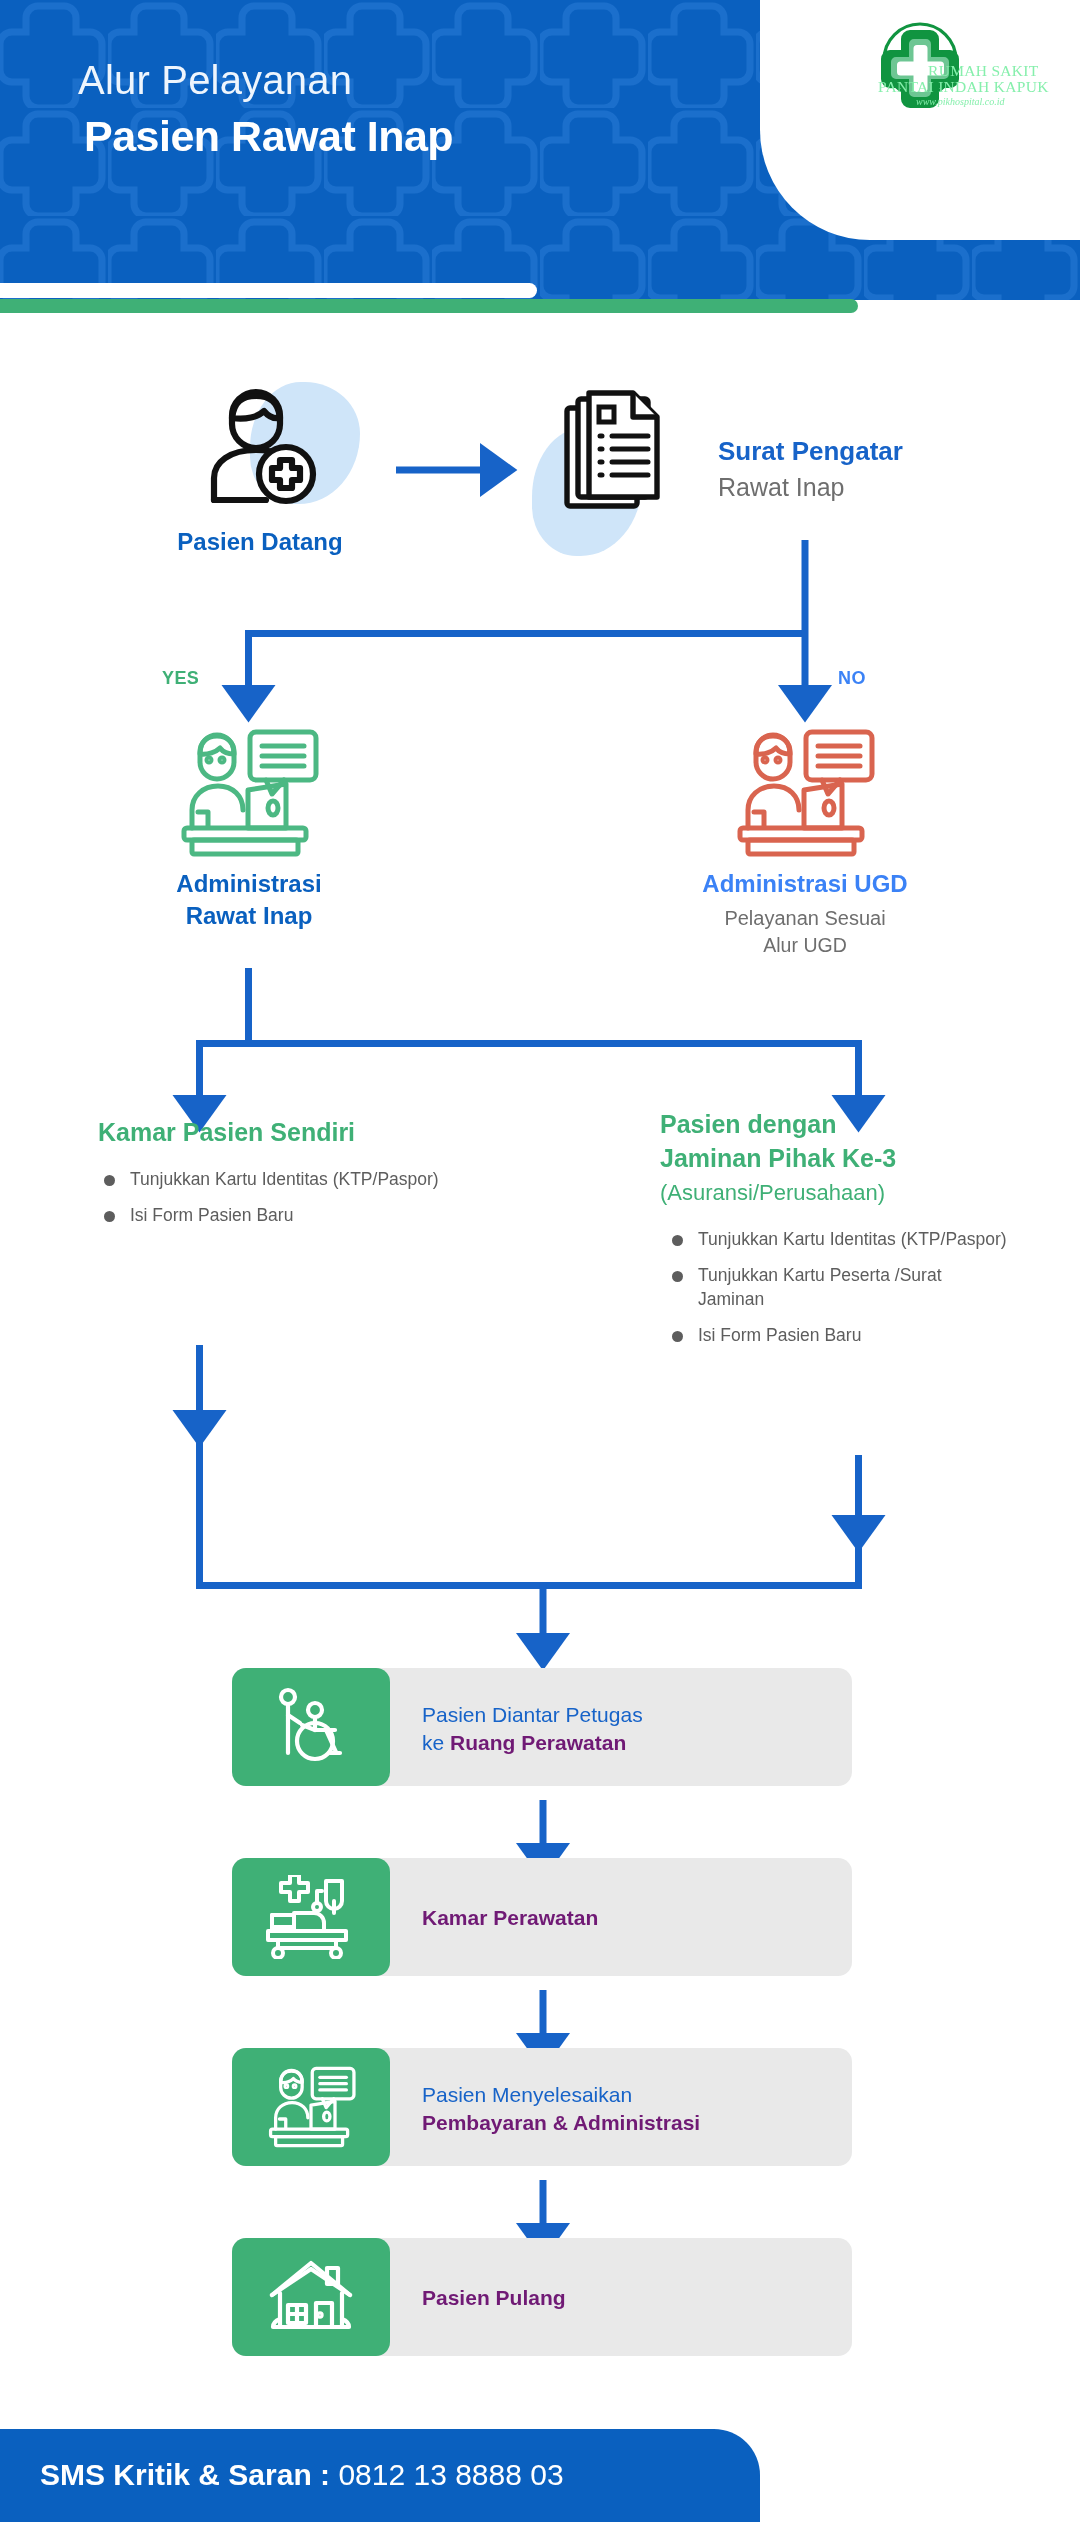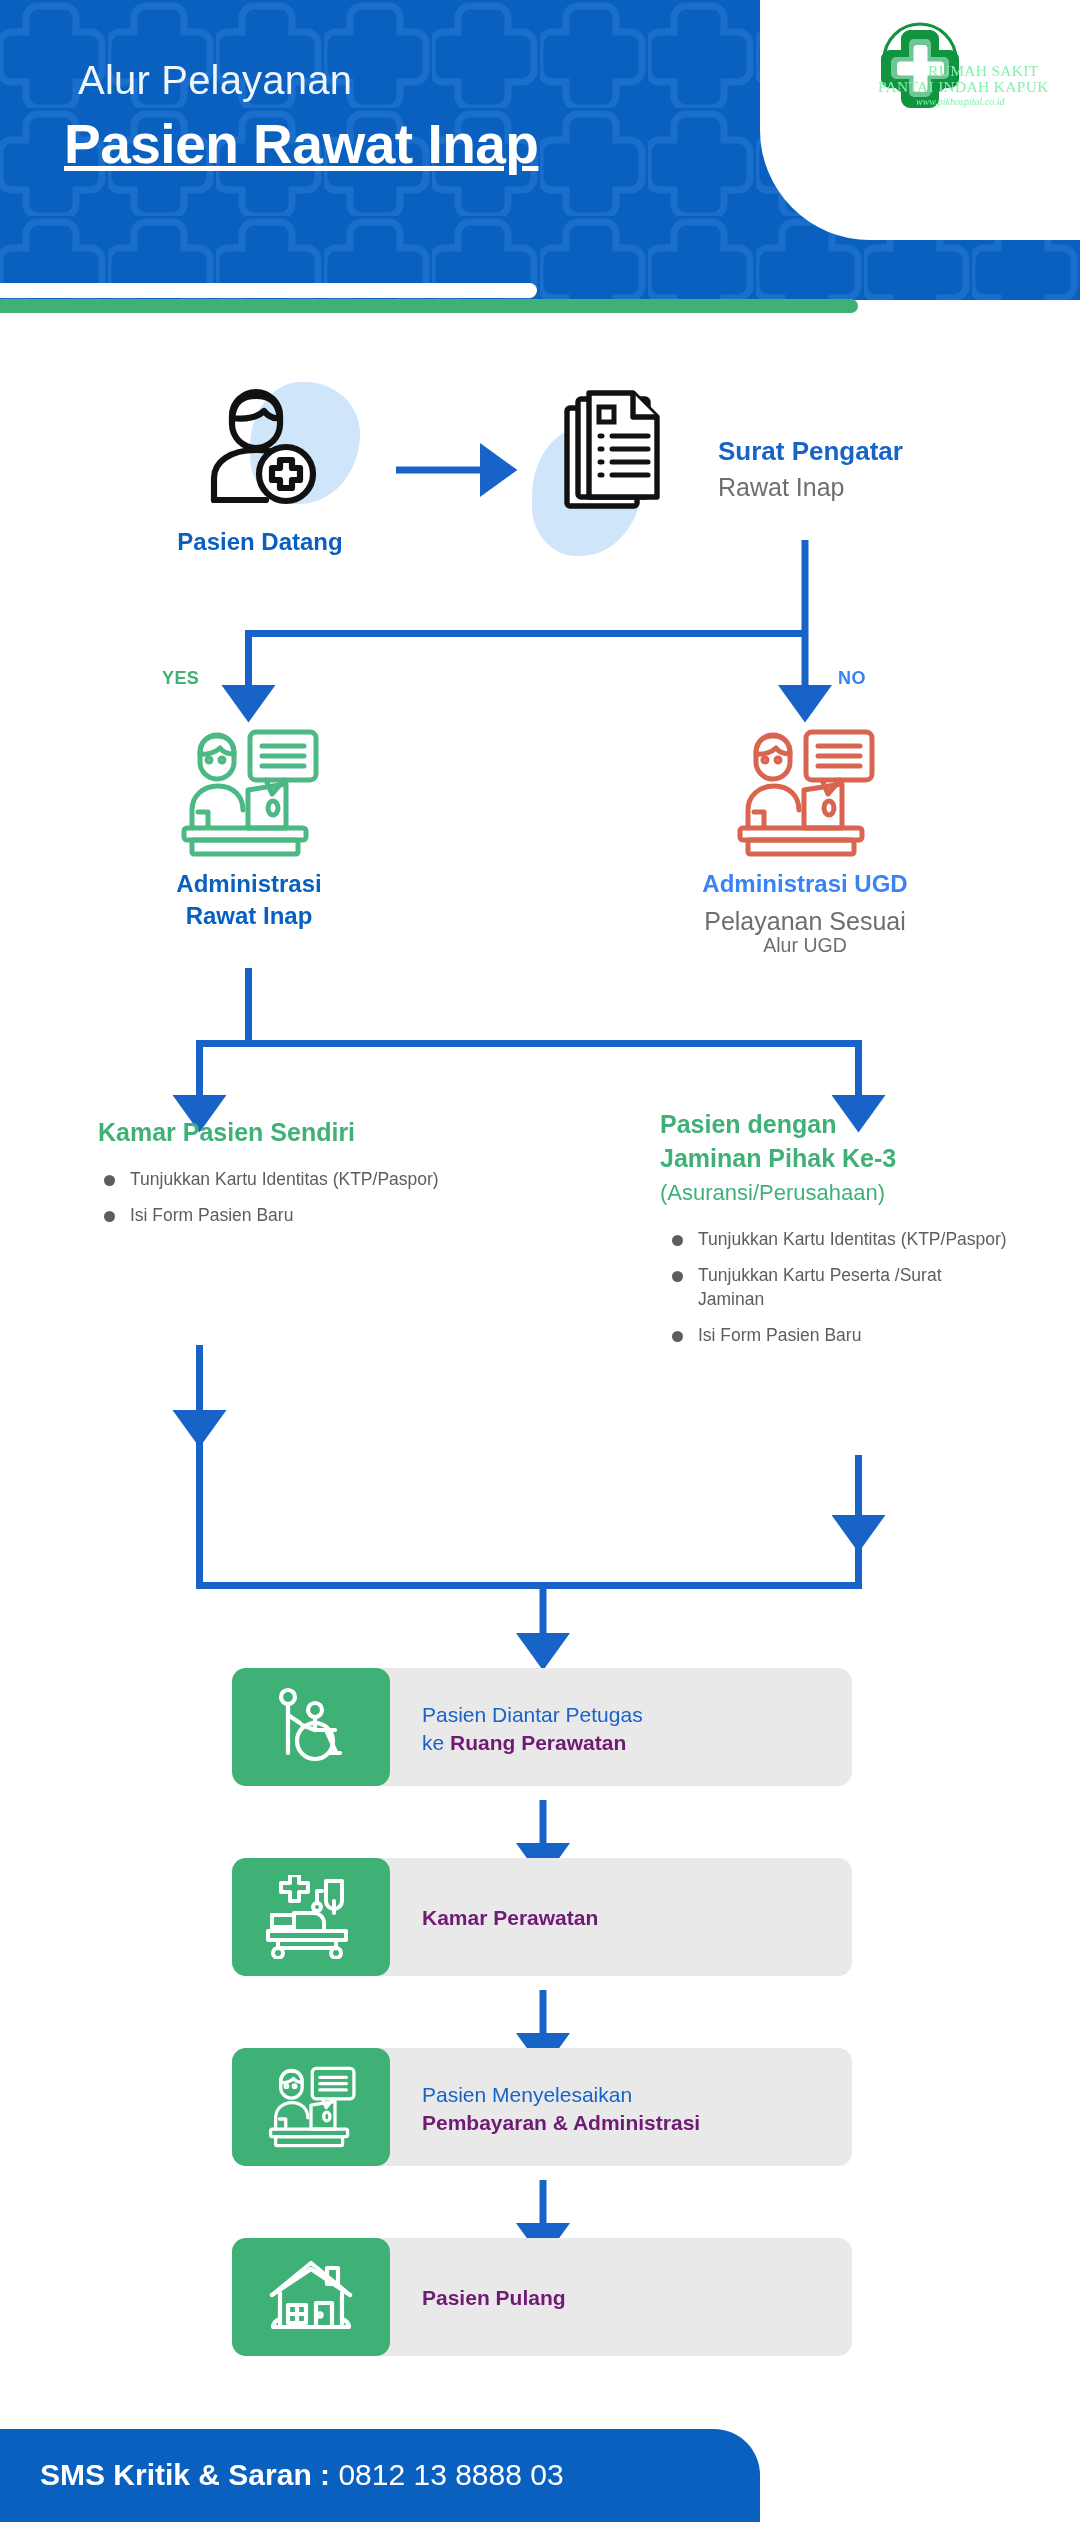--- a/index.html
+++ b/index.html
@@ -56,26 +56,25 @@
   .title-sub {
     position: absolute;
     left: 78px; top: 58px;
     font-size: 40px;
     color: #eef5fd;
     font-weight: 400;
     letter-spacing: .2px;
   }
   .title-main {
     position: absolute;
-    left: 64px; top: 112px;
-    font-size: 55px;
+    left: 84px; top: 112px;
+    font-size: 43px;
     color: #ffffff;
     font-weight: 700;
     letter-spacing: -.5px;
-    text-decoration: underline;
   }
   .bar-white {
     position: absolute;
     left: 0; top: 283px;
     width: 537px; height: 15px;
     background: #ffffff;
     border-radius: 0 8px 8px 0;
   }
   .bar-green {
     position: absolute;
@@ -326,21 +325,21 @@
         <path d="M20 100 v-18 c0 -14 11 -24 26 -24 c15 0 25 10 25 24"></path>
         <path d="M26 84 h10 v14"></path>
         <path d="M76 62 l38 -6 v44 h-38 z"></path>
         <ellipse cx="101" cy="80" rx="5" ry="7"></ellipse>
         <rect x="12" y="100" width="122" height="12" rx="3"></rect>
         <rect x="20" y="112" width="106" height="14" rx="2"></rect>
       </g>
     </svg>
   </div>
   <div class="abs ctr b700 red" style="left:650px; top:870px; width:310px; font-size:24px;">Administrasi UGD</div>
-  <div class="abs ctr b400 grey" style="left:650px; top:907px; width:310px; font-size:25px;">Pelayanan Sesuai</div>
+  <div class="abs ctr b400 grey" style="left:650px; top:907px; width:310px; font-size:20px;">Pelayanan Sesuai</div>
   <div class="abs ctr b400 grey" style="left:650px; top:934px; width:310px; font-size:19.5px;">Alur UGD</div>
 
   <div class="abs b700 green" style="left:98px; top:1118px; font-size:25px;">Kamar Pasien Sendiri</div>
   <div class="bullet-list" style="left:100px; top:1168px; width:400px;">
     <div class="bullet-item">Tunjukkan Kartu Identitas (KTP/Paspor)</div>
     <div class="bullet-item">Isi Form Pasien Baru</div>
   </div>
 
   <div class="abs b700 green" style="left:660px; top:1110px; font-size:25px;">Pasien dengan</div>
   <div class="abs b700 green" style="left:660px; top:1144px; font-size:25px;">Jaminan Pihak Ke-3</div>

